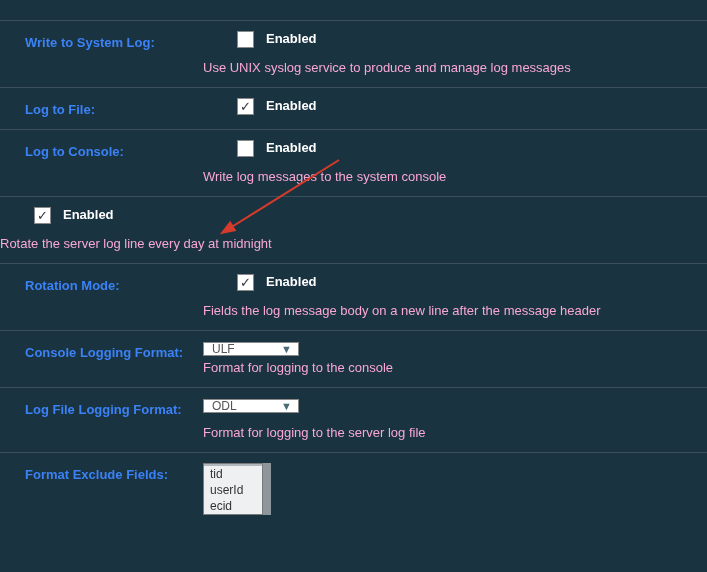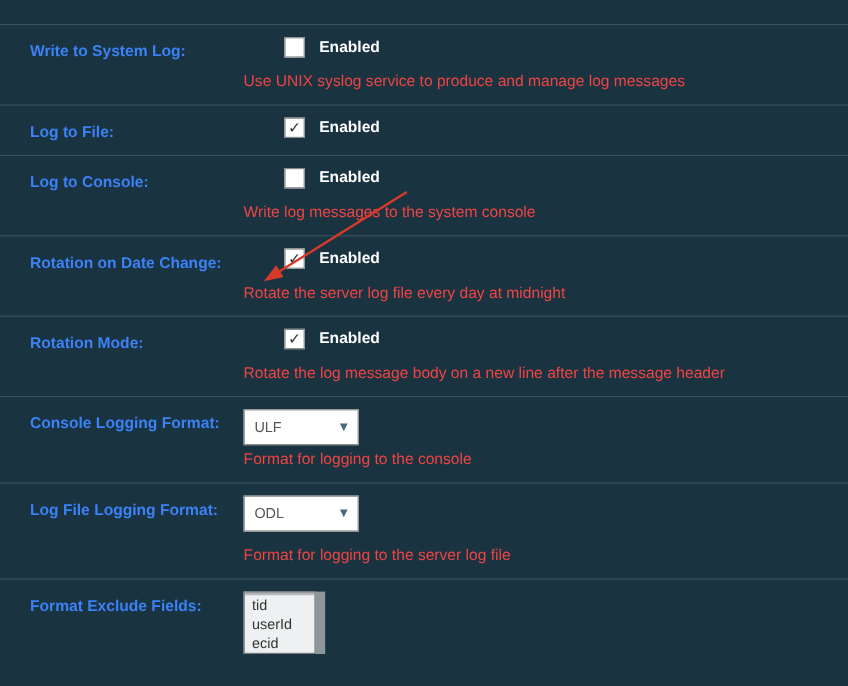--- a/index.html
+++ b/index.html
@@ -50,31 +50,31 @@
     color: #333;
     font-size: 13px;
     cursor: pointer;
     user-select: none;
   }
   .chk-label {
     font-weight: bold;
     color: #fff;
   }
   .desc {
-    color: #ef4444;
+    color: #f9a8d4;
     margin-top: 12px;
   }
   .select {
     display: inline-flex;
     align-items: center;
     justify-content: space-between;
     background: #fff;
     color: #555;
     width: 96px;
-    height: 30px;
+    height: 14px;
     padding: 0 6px 0 8px;
     box-sizing: border-box;
     cursor: pointer;
     border: 1px solid #888;
     font-size: 12px;
   }
   .select .caret {
     color: #4a6a7a;
     font-size: 11px;
   }
@@ -140,38 +140,37 @@
   <div class="field-col">
     <div class="chk-row">
       <div class="checkbox"></div>
       <span class="chk-label">Enabled</span>
     </div>
     <div class="desc">Write log messages to the system console</div>
   </div>
 </div>
 
 <div class="row">
-  <div class="label-col">Rotation on Date Change:</div>
   <div class="field-col">
     <div class="chk-row">
       <div class="checkbox">✓</div>
       <span class="chk-label">Enabled</span>
     </div>
-    <div class="desc">Rotate the server log file every day at midnight</div>
+    <div class="desc">Rotate the server log line every day at midnight</div>
   </div>
 </div>
 
 <div class="row">
   <div class="label-col">Rotation Mode:</div>
   <div class="field-col">
     <div class="chk-row">
       <div class="checkbox">✓</div>
       <span class="chk-label">Enabled</span>
     </div>
-    <div class="desc">Rotate the log message body on a new line after the message header</div>
+    <div class="desc">Fields the log message body on a new line after the message header</div>
   </div>
 </div>
 
 <div class="row">
   <div class="label-col">Console Logging Format:</div>
   <div class="field-col">
     <div class="select">
       <span>ULF</span>
       <span class="caret">▼</span>
     </div>

